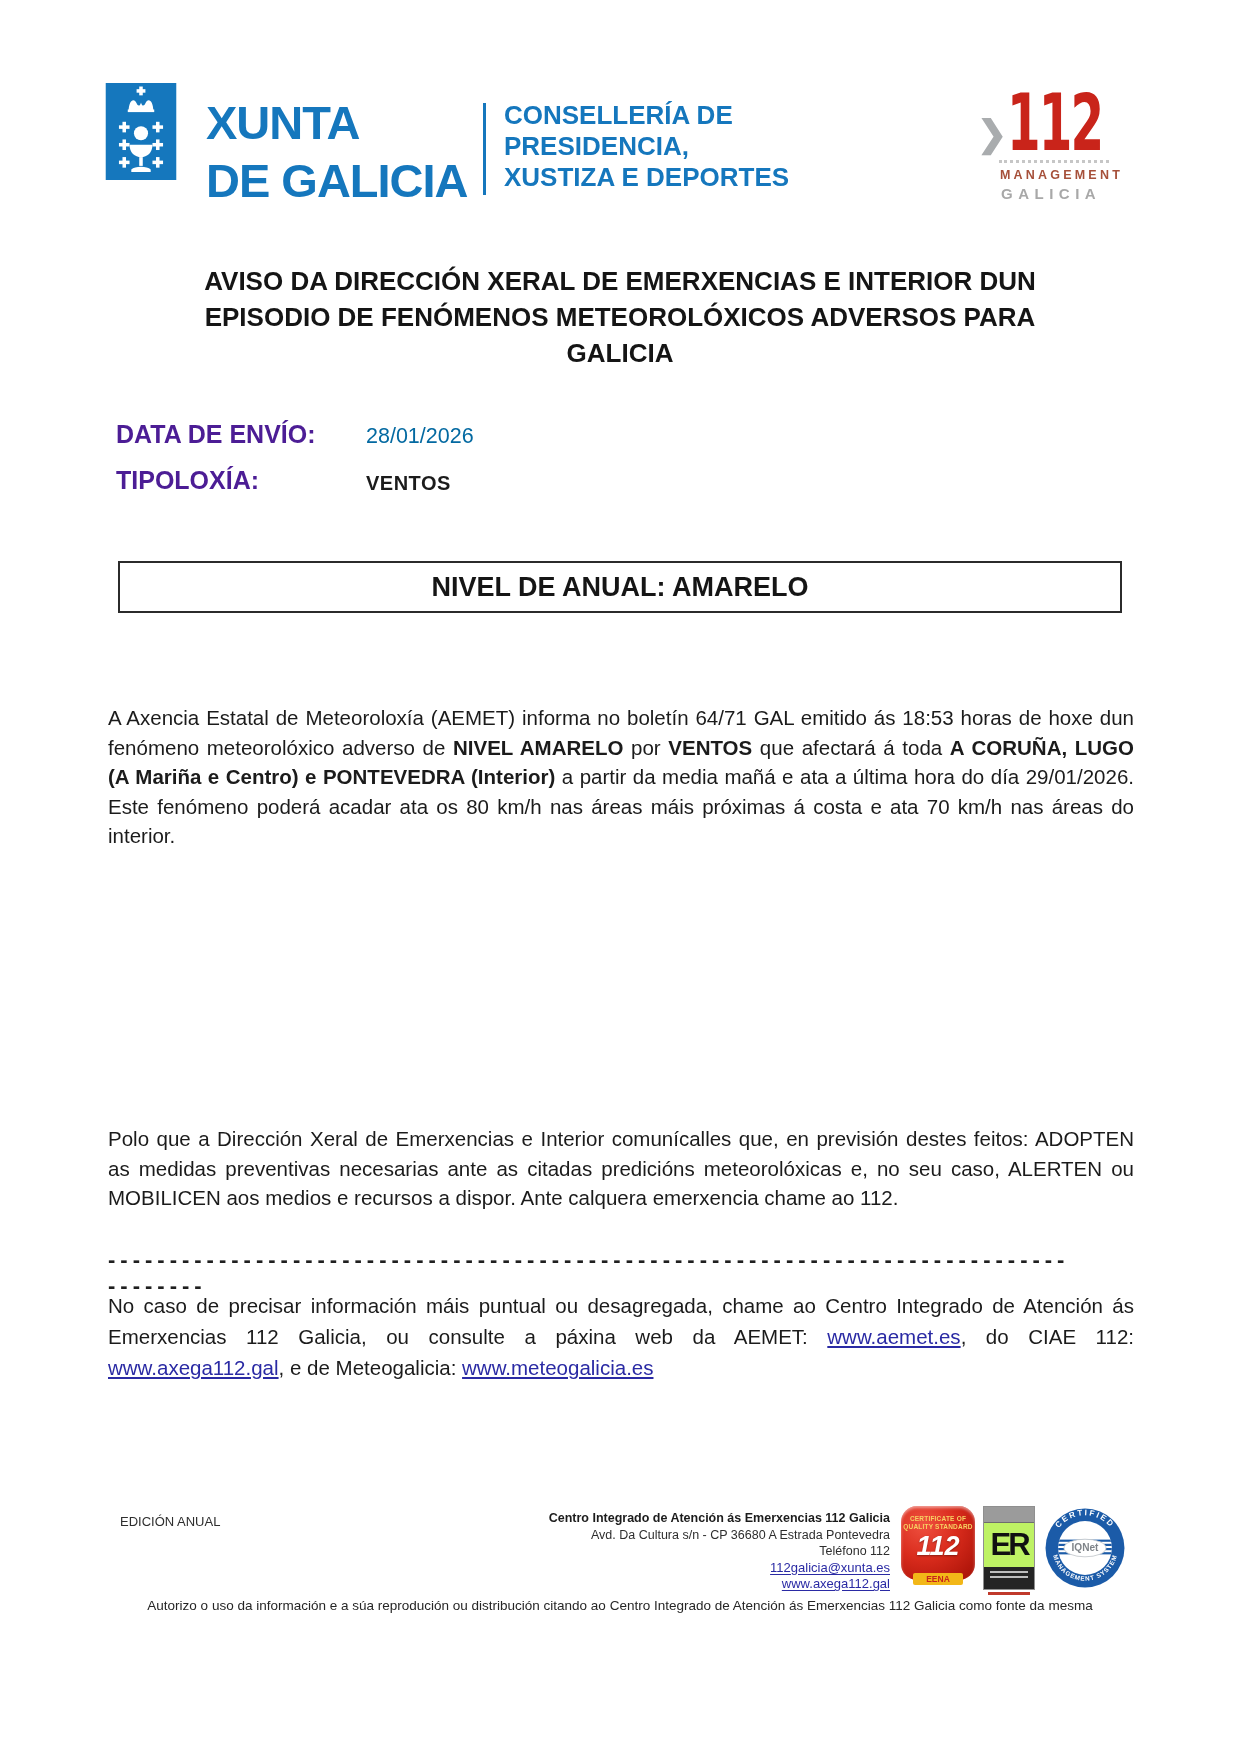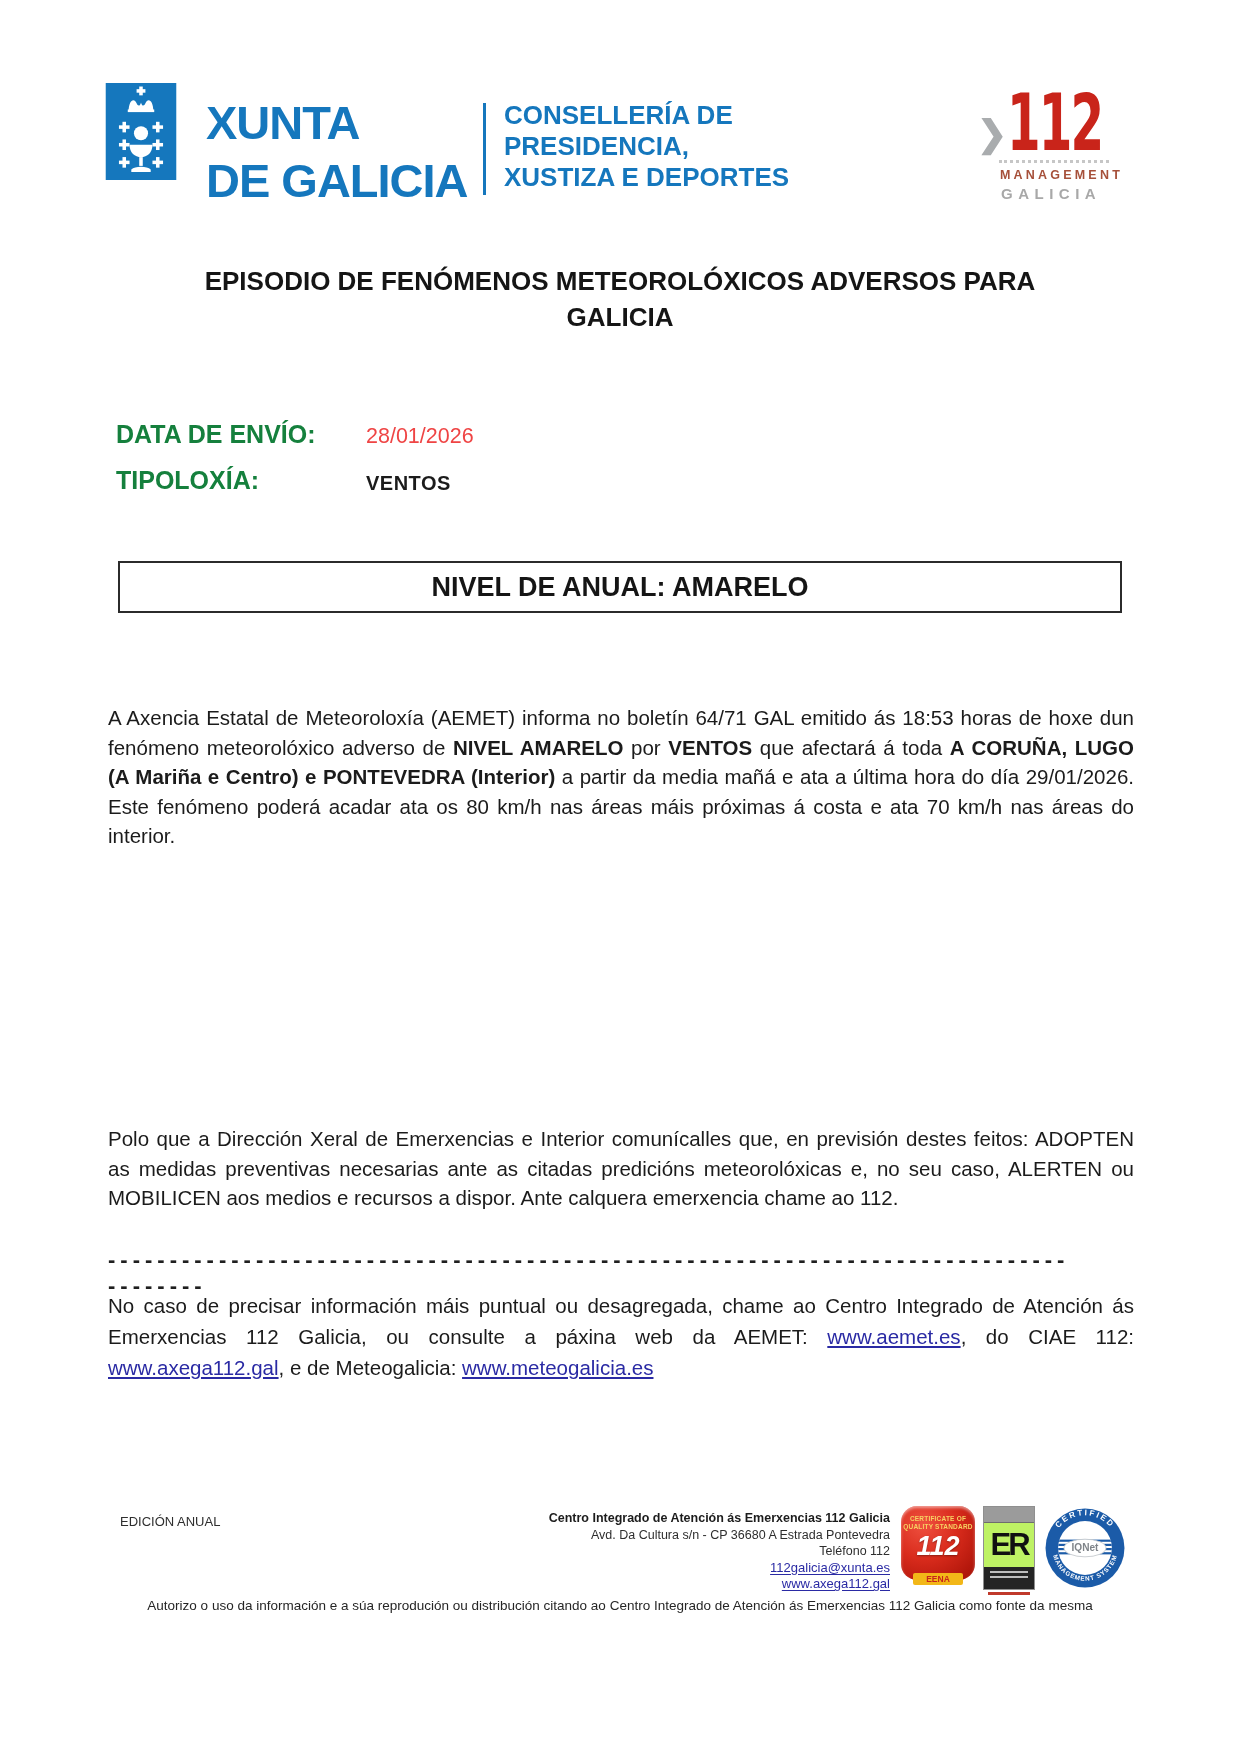--- a/index.html
+++ b/index.html
@@ -23,23 +23,23 @@
   .n112 { display:inline-block; font-size:78px; line-height:62px; font-weight:700;
           color:#c9241a; letter-spacing:-3px; transform:scaleX(0.62); transform-origin:left top;
           font-family:"DejaVu Sans", sans-serif; }
   .dotted112 { margin:6px 0 0 22px; width:110px; border-top:3px dotted #c6c6c6; }
   .emerx { margin:5px 0 0 23px; font-size:12.5px; letter-spacing:3.2px; color:#a6503a; font-weight:600; }
   .galic { margin:3px 0 0 24px; font-size:15px; letter-spacing:5.5px; color:#a8a8a8; font-weight:600; }
 
   
   .doc-title { left:140px; top:263px; width:960px; text-align:center;
                font-size:26px; line-height:36px; font-weight:700; color:#151515; }
-  .m-label { font-size:25px; font-weight:700; color:#15803d; }
+  .m-label { font-size:25px; font-weight:700; color:#4c1d95; }
   .lbl-date { left:116px; top:420px; }
-  .val-date { left:366px; top:424px; font-size:21.5px; color:#ef4444; }
+  .val-date { left:366px; top:424px; font-size:21.5px; color:#0369a1; }
   .lbl-type { left:116px; top:466px; }
   .val-type { left:366px; top:472px; font-size:20px; font-weight:700; letter-spacing:.5px; }
 
   
   .alert-box { left:118px; top:561px; width:1004px; height:52px; border:2px solid #2b2b2b;
                text-align:center; line-height:48px; font-size:27px; font-weight:700; color:#151515; }
 
   
   .para { text-align:justify; font-size:20.5px; line-height:29.5px; color:#1b1b1b; }
   .p1 { left:108px; top:703px; width:1026px; }
@@ -134,20 +134,21 @@
     <div class="n112-row">
       <span class="chev">❯</span>
       <span class="n112">112</span>
     </div>
     <div class="dotted112"></div>
     <div class="emerx">MANAGEMENT</div>
     <div class="galic">GALICIA</div>
   </div>
 
   <div class="abs doc-title">
+    <div>AVISO DA DIRECCIÓN XERAL DE EMERXENCIAS E INTERIOR DUN</div>
     <div>EPISODIO DE FENÓMENOS METEOROLÓXICOS ADVERSOS PARA</div>
     <div>GALICIA</div>
   </div>
 
   <div class="abs m-label lbl-date">DATA DE ENVÍO:</div>
   <div class="abs val-date">28/01/2026</div>
   <div class="abs m-label lbl-type">TIPOLOXÍA:</div>
   <div class="abs val-type">VENTOS</div>
 
   <div class="abs alert-box">

